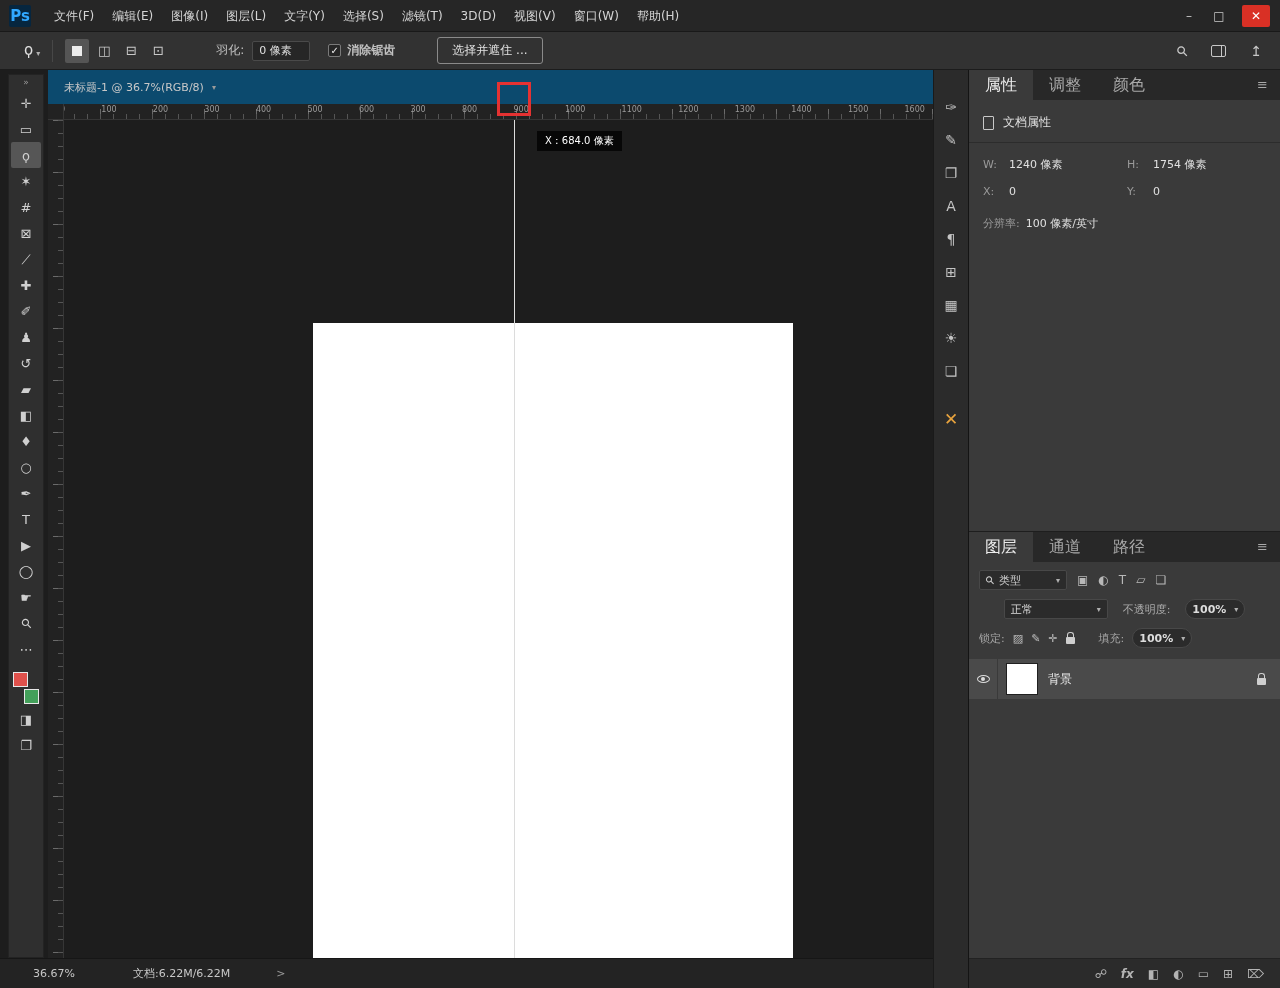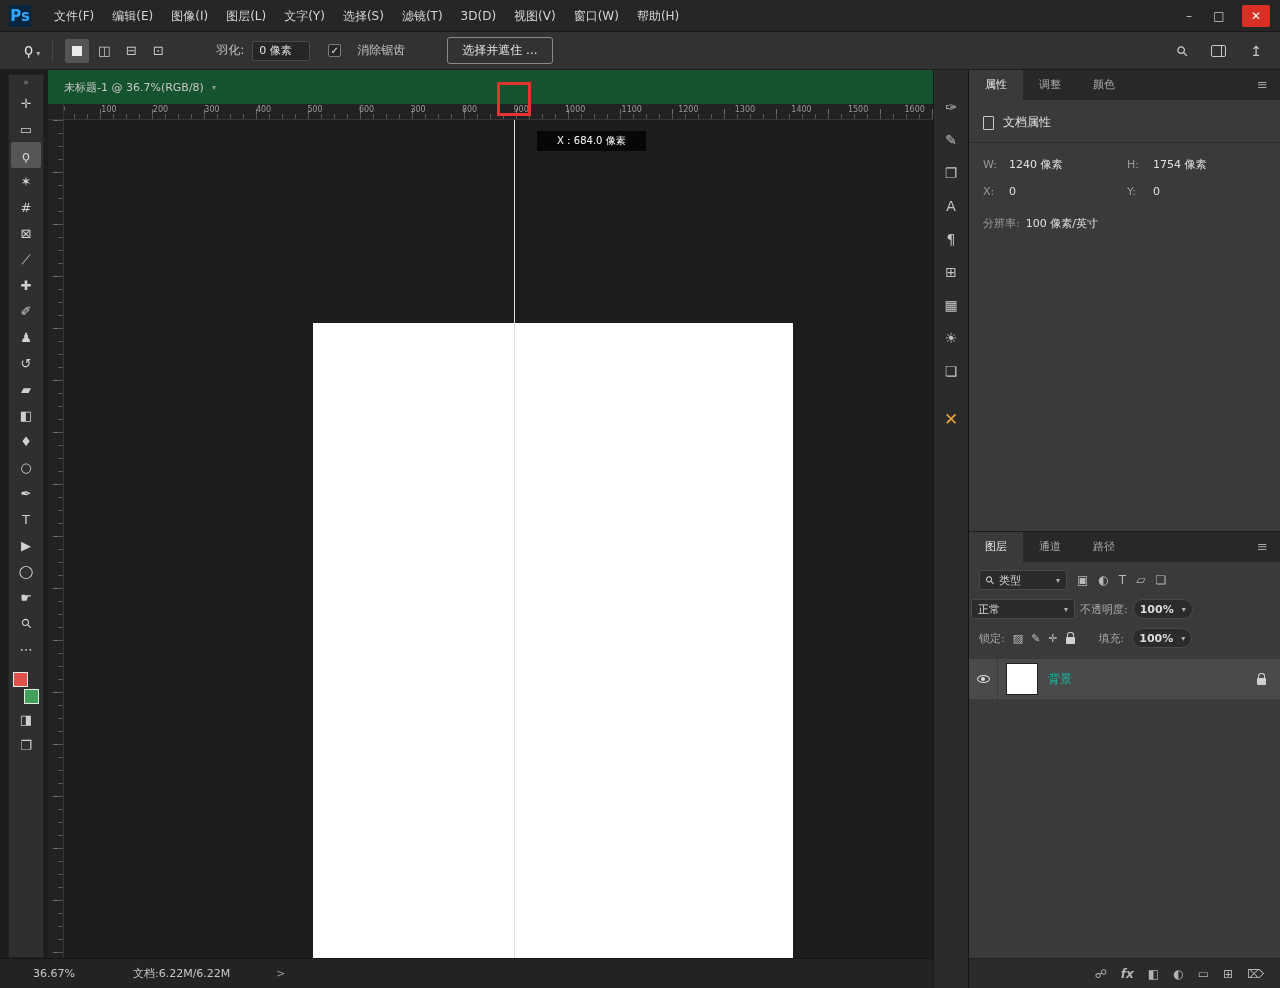--- a/index.html
+++ b/index.html
@@ -21,105 +21,105 @@
   .caret { font-size:8px; color:#b0b0b0; }
   .sep { width:1px; height:22px; background:#474747; margin:0 12px; }
   .mode-group { display:flex; gap:3px; }
   .mode-btn { width:24px; height:24px; display:flex; align-items:center; justify-content:center; color:#c8c8c8; font-size:13px; border-radius:2px; }
   .mode-btn.active { background:#555; }
   .sq-filled { width:10px; height:10px; background:#ececec; }
   .label { font-size:12px; color:#c0c0c0; white-space:nowrap; }
   .feather-label { margin-left:46px; }
   .feather-input { width:58px; height:20px; margin-left:8px; background:#262626; border:1px solid #4a4a4a; border-radius:2px; color:#e0e0e0; font-size:11px; padding:0 6px; font-family:inherit; }
   .checkbox { width:13px; height:13px; margin-left:18px; background:#262626; border:1px solid #7a7a7a; border-radius:2px; color:#ececec; font-size:10px; line-height:11px; text-align:center; }
-  .cb-label { margin-left:16px; }
+  .cb-label { margin-left:6px;font-weight:bold; }
   .select-mask-btn { margin-left:42px; padding:4px 14px; border:1px solid #8a8a8a; border-radius:3px; font-size:12px; color:#e0e0e0; background:transparent; font-family:inherit; }
   .opt-right { margin-left:auto; display:flex; align-items:center; gap:24px; margin-right:18px; }
   .opt-icon { color:#c8c8c8; font-size:14px; line-height:1; }
   .rot { display:inline-block; transform:rotate(-45deg); }
   .ws-icon { width:15px; height:12px; border:1px solid #c8c8c8; border-radius:2px; position:relative; }
   .ws-icon::after { content:""; position:absolute; right:3px; top:0; bottom:0; width:1px; background:#c8c8c8; }
 
   
   .toolstrip { position:absolute; left:8px; top:74px; width:36px; bottom:30px; background:#2f2f2f; border:1px solid #232323; display:flex; flex-direction:column; align-items:center; padding-top:2px; }
   .strip-chevron { color:#9a9a9a; font-size:9px; margin-bottom:3px; }
   .tool { width:30px; height:26px; display:flex; align-items:center; justify-content:center; font-size:13px; color:#d0d0d0; line-height:1; }
   .tool.active { background:#565656; border-radius:2px; }
   .swatches { position:relative; width:30px; height:36px; margin-top:8px; }
   .swatch { position:absolute; width:15px; height:15px; border:1px solid #e8e8e8; }
   .swatch.fg { left:2px; top:2px; background:#e0514c; z-index:2; }
   .swatch.bg { right:2px; bottom:2px; background:#43a05a; }
 
   
-  .doc-tabbar { position:absolute; left:48px; top:70px; width:885px; height:34px; background:#14532d; display:flex; align-items:center; }
+  .doc-tabbar { position:absolute; left:48px; top:70px; width:885px; height:34px; background:#0c4a6e; display:flex; align-items:center; }
   .doc-title { margin-left:16px; font-size:11px; color:#c8c8c8; }
   .doc-caret { margin-left:8px; font-size:8px; color:#9a9a9a; }
   .h-ruler { position:absolute; left:48px; top:104px; width:885px; height:16px;
     background-color:#222;
     background-image:repeating-linear-gradient(90deg,#555 0 1px,transparent 1px 13px),repeating-linear-gradient(90deg,#6a6a6a 0 1px,transparent 1px 52px);
     background-size:100% 5px,100% 10px; background-position:left bottom,left bottom; background-repeat:no-repeat,no-repeat;
     border-bottom:1px solid #363636; display:flex; justify-content:space-between; padding:1px 8px 0 12px; font-size:8px; color:#9a9a9a; z-index:1; }
   .v-ruler { position:absolute; left:48px; top:120px; width:16px; height:838px;
     background-color:#222;
     background-image:repeating-linear-gradient(180deg,#555 0 1px,transparent 1px 13px),repeating-linear-gradient(180deg,#6a6a6a 0 1px,transparent 1px 52px);
     background-size:5px 100%,10px 100%; background-position:right top,right top; background-repeat:no-repeat,no-repeat;
     border-right:1px solid #363636; z-index:1; }
   .ruler-corner { position:absolute; left:48px; top:104px; width:16px; height:16px; background:#222; border-right:1px solid #363636; border-bottom:1px solid #363636; z-index:2; }
   .canvas-area { position:absolute; left:64px; top:120px; width:869px; height:838px; background:#1d1d1d; }
   .page { position:absolute; left:249px; top:203px; width:480px; height:680px; background:#ffffff; }
   .guide { position:absolute; left:514px; top:120px; width:1px; height:868px; background:#dcdcdc; z-index:5; }
   .red-box { position:absolute; left:497px; top:82px; width:34px; height:34px; border:3px solid #e53232; z-index:9; }
-  .tooltip { position:absolute; left:537px; top:131px; background:rgba(5,5,5,0.9); color:#fff; font-size:10px; padding:3px 20px; z-index:9; white-space:nowrap; }
+  .tooltip { position:absolute; left:537px; top:131px; background:rgba(5,5,5,0.9); color:#fff; font-size:10px; padding:3px 8px; z-index:9; white-space:nowrap; }
 
   
   .dock { position:absolute; left:933px; top:70px; width:35px; bottom:0; background:#2b2b2b; border-left:1px solid #1a1a1a; display:flex; flex-direction:column; align-items:center; padding-top:30px; gap:19px; }
   .dock-icon { color:#c4c4c4; font-size:14px; line-height:1; }
   .dock-icon.accent { color:#e8a33d; font-weight:bold; font-size:17px; margin-top:14px; }
 
   
   .panels { position:absolute; left:968px; top:70px; width:312px; bottom:0; background:#323232; border-left:1px solid #141414; display:flex; flex-direction:column; }
   .panel-tabs { height:30px; background:#282828; display:flex; align-items:stretch; flex:none; }
-  .ptab { padding:0 16px; font-size:11px; line-height:30px; color:#a8a8a8; white-space:nowrap; }
+  .ptab { padding:0 16px; font-size:16px; line-height:30px; color:#a8a8a8; white-space:nowrap; }
   .ptab.active { background:#3a3a3a; color:#ececec; }
   .ptab-menu { margin-left:auto; color:#aaa; font-size:13px; line-height:30px; padding-right:12px; }
 
   .props-panel { height:462px; flex:none; display:flex; flex-direction:column; border-bottom:1px solid #1e1e1e; }
   .props-body { flex:1; background:#3a3a3a; }
   .props-header { display:flex; align-items:center; gap:9px; padding:14px 14px 11px; font-size:12px; color:#e0e0e0; }
   .page-icon { width:11px; height:14px; border:1px solid #c8c8c8; border-radius:1px; }
   .props-divider { height:1px; background:#2c2c2c; }
   .props-grid { display:grid; grid-template-columns:26px 118px 26px 1fr; padding:14px 14px 0; row-gap:13px; font-size:11px; align-items:center; }
   .pg-label { color:#9a9a9a; }
   .pg-value { color:#e0e0e0; }
   .res-row { padding:18px 14px; font-size:11px; display:flex; gap:6px; }
 
   .layers-panel { flex:1; display:flex; flex-direction:column; }
   .layers-body { flex:1; background:#3a3a3a; padding-top:8px; position:relative; }
   .filter-row { display:flex; align-items:center; gap:8px; padding:0 10px; }
   .type-box { display:flex; align-items:center; gap:5px; width:88px; height:20px; background:#2b2b2b; border:1px solid #484848; border-radius:2px; padding:0 6px; font-size:11px; color:#cfcfcf; }
   .type-box .caret { margin-left:auto; }
   .filter-icons { display:flex; gap:10px; margin-left:2px; color:#b8b8b8; font-size:12px; align-items:center; }
-  .blend-row { display:flex; align-items:center; padding:9px 2px 0; gap:5px; }
+  .blend-row { display:flex; align-items:center; padding:9px 13px 0; gap:15px;justify-content:center; }
   .blend-box { display:flex; align-items:center; width:104px; height:20px; background:#2b2b2b; border:1px solid #484848; border-radius:2px; padding:0 6px; font-size:11px; color:#dcdcdc; }
   .blend-box .caret { margin-left:auto; }
   .small-label { font-size:11px; color:#a8a8a8; white-space:nowrap; }
   .opacity-box { display:flex; align-items:center; width:60px; height:20px; background:#2b2b2b; border:1px solid #484848; border-radius:10px; padding:0 6px; font-size:11px; color:#dcdcdc;font-weight:bold; }
   .opacity-box .caret { margin-left:auto; }
   .lock-row { display:flex; align-items:center; padding:9px 10px 0; gap:8px; }
   .lock-icons { display:flex; gap:8px; color:#bdbdbd; font-size:11px; align-items:center; }
   .lock-shape { position:relative; width:9px; height:7px; background:#cfcfcf; border-radius:1px; display:inline-block; margin-top:4px; }
   .lock-shape::before { content:""; position:absolute; left:1px; top:-5px; width:5px; height:5px; border:1.5px solid #cfcfcf; border-bottom:none; border-radius:3px 3px 0 0; }
   .fill-gap { margin-left:16px; }
   .layer-row { margin-top:11px; height:40px; background:#4a4a4a; display:flex; align-items:center; }
   .eye-cell { width:28px; display:flex; justify-content:center; }
   .eye { width:13px; height:8px; border:1px solid #ddd; border-radius:50%; position:relative; }
   .eye::after { content:""; position:absolute; left:50%; top:50%; width:4px; height:4px; margin:-2px 0 0 -2px; background:#ddd; border-radius:50%; }
   .layer-divider { width:1px; height:40px; background:#3a3a3a; margin-right:9px; }
   .thumb { width:30px; height:30px; background:#fff; outline:1px solid #202020; }
-  .layer-name { margin-left:11px; font-size:12px; color:#14b8a6; }
+  .layer-name { margin-left:11px; font-size:12px; color:#e5e5e5; }
   .layer-lock { margin-left:auto; margin-right:14px; }
   .layers-footer { height:30px; flex:none; background:#2b2b2b; border-top:1px solid #222; display:flex; align-items:center; justify-content:flex-end; gap:14px; padding-right:16px; color:#b4b4b4; font-size:12px; }
   .fx { font-style:italic; font-weight:bold; }
 
   
   .statusbar { position:absolute; left:0; bottom:0; width:933px; height:30px; background:#232323; border-top:1px solid #161616; display:flex; align-items:center; font-size:11px; color:#c8c8c8; z-index:6; }
   .status-zoom { margin-left:33px; }
   .status-doc { margin-left:58px; }
   .status-chevron { margin-left:46px; color:#9a9a9a; }
 </style>

